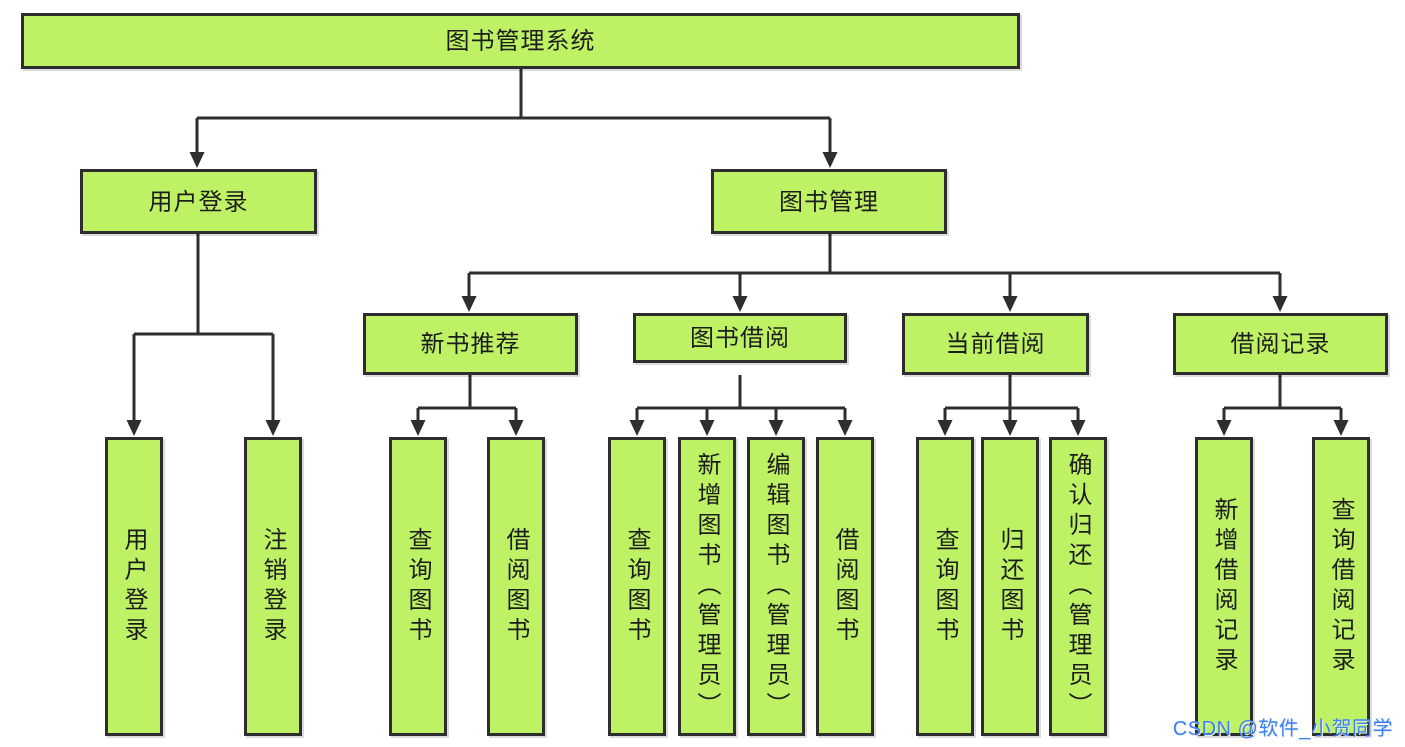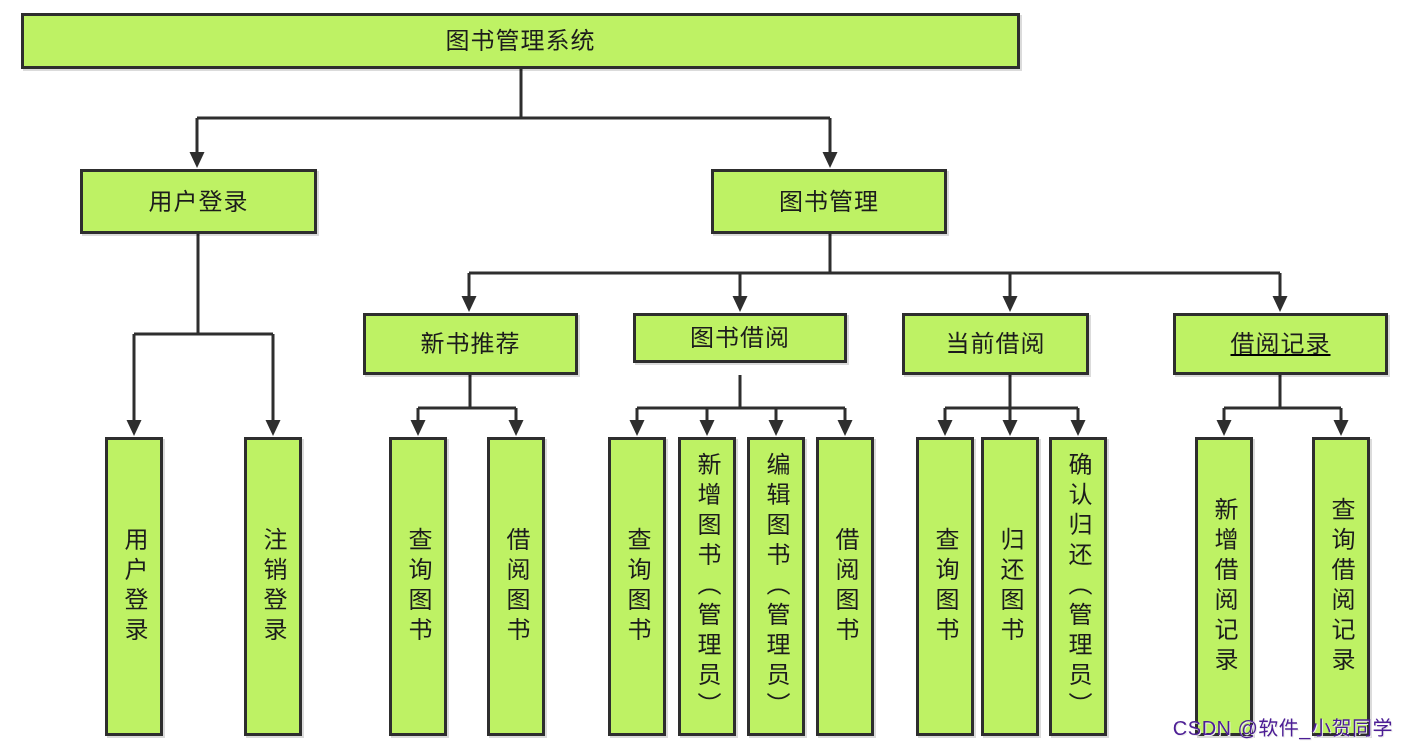--- a/index.html
+++ b/index.html
@@ -42,21 +42,21 @@
     letter-spacing: 6px;
     line-height: 1;
     color: #1c1c1c;
     white-space: nowrap;
   }
   .watermark {
     position: absolute;
     right: 12px;
     top: 712px;
     font-size: 20px;
-    color: #4c1d95;
+    color: #3b82f6;
     letter-spacing: 0.5px;
     white-space: nowrap;
     text-shadow: 1px 1px 0 #ececec;
   }
 </style>
 </head>
 <body>
 
 <div id="canvas">
 
@@ -113,21 +113,21 @@
 
   <div class="box" style="left:363px; top:313px; width:215px; height:62px;">
     <span class="hlabel">新书推荐</span>
   </div>
   <div class="box" style="left:633px; top:313px; width:214px; height:50px;">
     <span class="hlabel">图书借阅</span>
   </div>
   <div class="box" style="left:902px; top:313px; width:187px; height:62px;">
     <span class="hlabel">当前借阅</span>
   </div>
-  <div class="box" style="left:1173px; top:313px; width:215px; height:62px;text-decoration:underline;">
+  <div class="box" style="left:1173px; top:313px; width:215px; height:62px;">
     <span class="hlabel">借阅记录</span>
   </div>
 
   <div class="box" style="left:105px; top:437px; width:58px; height:299px;">
     <span class="vlabel">用户登录</span>
   </div>
   <div class="box" style="left:244px; top:437px; width:58px; height:299px;">
     <span class="vlabel">注销登录</span>
   </div>
 

